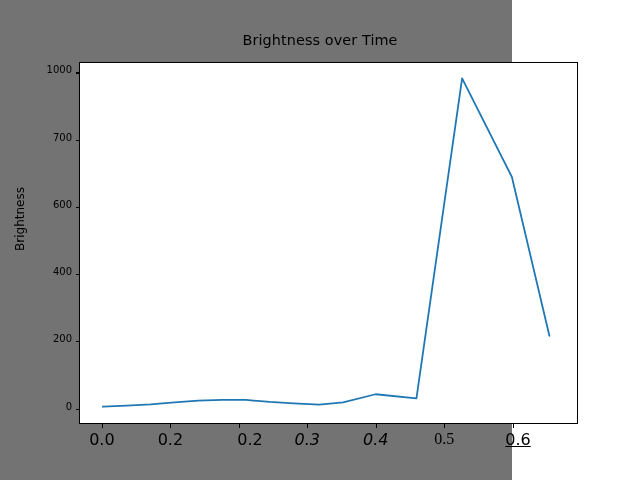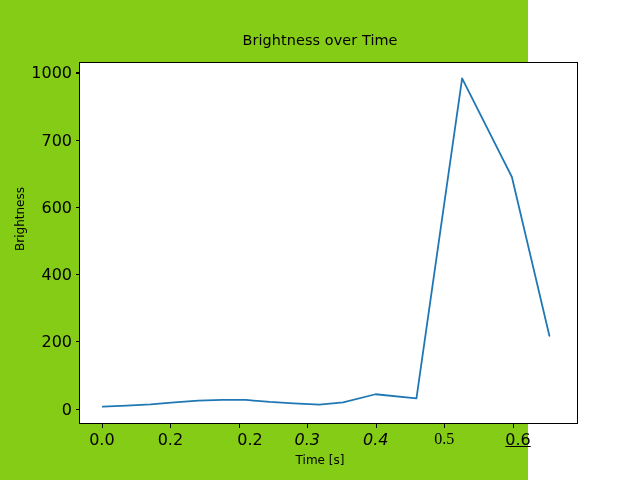--- a/index.html
+++ b/index.html
@@ -10,22 +10,21 @@
   body {
     width: 640px;
     height: 480px;
     font-family: "DejaVu Sans", sans-serif;
     overflow: hidden;
   }
   #figure {
     position: relative;
     width: 512px;
     height: 480px;
-    background: #84cc16;
-    padding-left: 16px;
+    background: #737373;
   }
   
   #axes {
     position: absolute;
     left: 79px;
     top: 62px;
     width: 499px;
     height: 362px;
     border: 1.1px solid #000000;
     box-sizing: border-box;
@@ -67,21 +66,21 @@
     font-size: 12px;
     color: #000000;
     transform: rotate(-90deg);
     transform-origin: center center;
   }
   .ytick-label {
     position: absolute;
     right: 0;
     width: 50px;
     text-align: right;
-    font-size: 16px;
+    font-size: 10px;
     color: #000000;
     line-height: 1;
   }
   .ytick-wrap {
     position: absolute;
     left: 18px;
     width: 54px;
     height: 0;
   }
   .ytick-mark {
@@ -109,21 +108,20 @@
   }
 </style>
 </head>
 <body>
 
 <div id="figure">
 
   <div id="chart-title">Brightness over Time</div>
 
   <div id="ylabel">Brightness</div>
-  <div id="xlabel">Time [s]</div>
 
   <div id="ytick-container">
       <div class="ytick-wrap" style="top: 401.539px;">
         <div class="ytick-label">0</div>
       </div>
       <div class="ytick-mark" style="top: 408.539px;"></div>
       <div class="ytick-wrap" style="top: 334.315px;">
         <div class="ytick-label">200</div>
       </div>
       <div class="ytick-mark" style="top: 341.315px;"></div>

